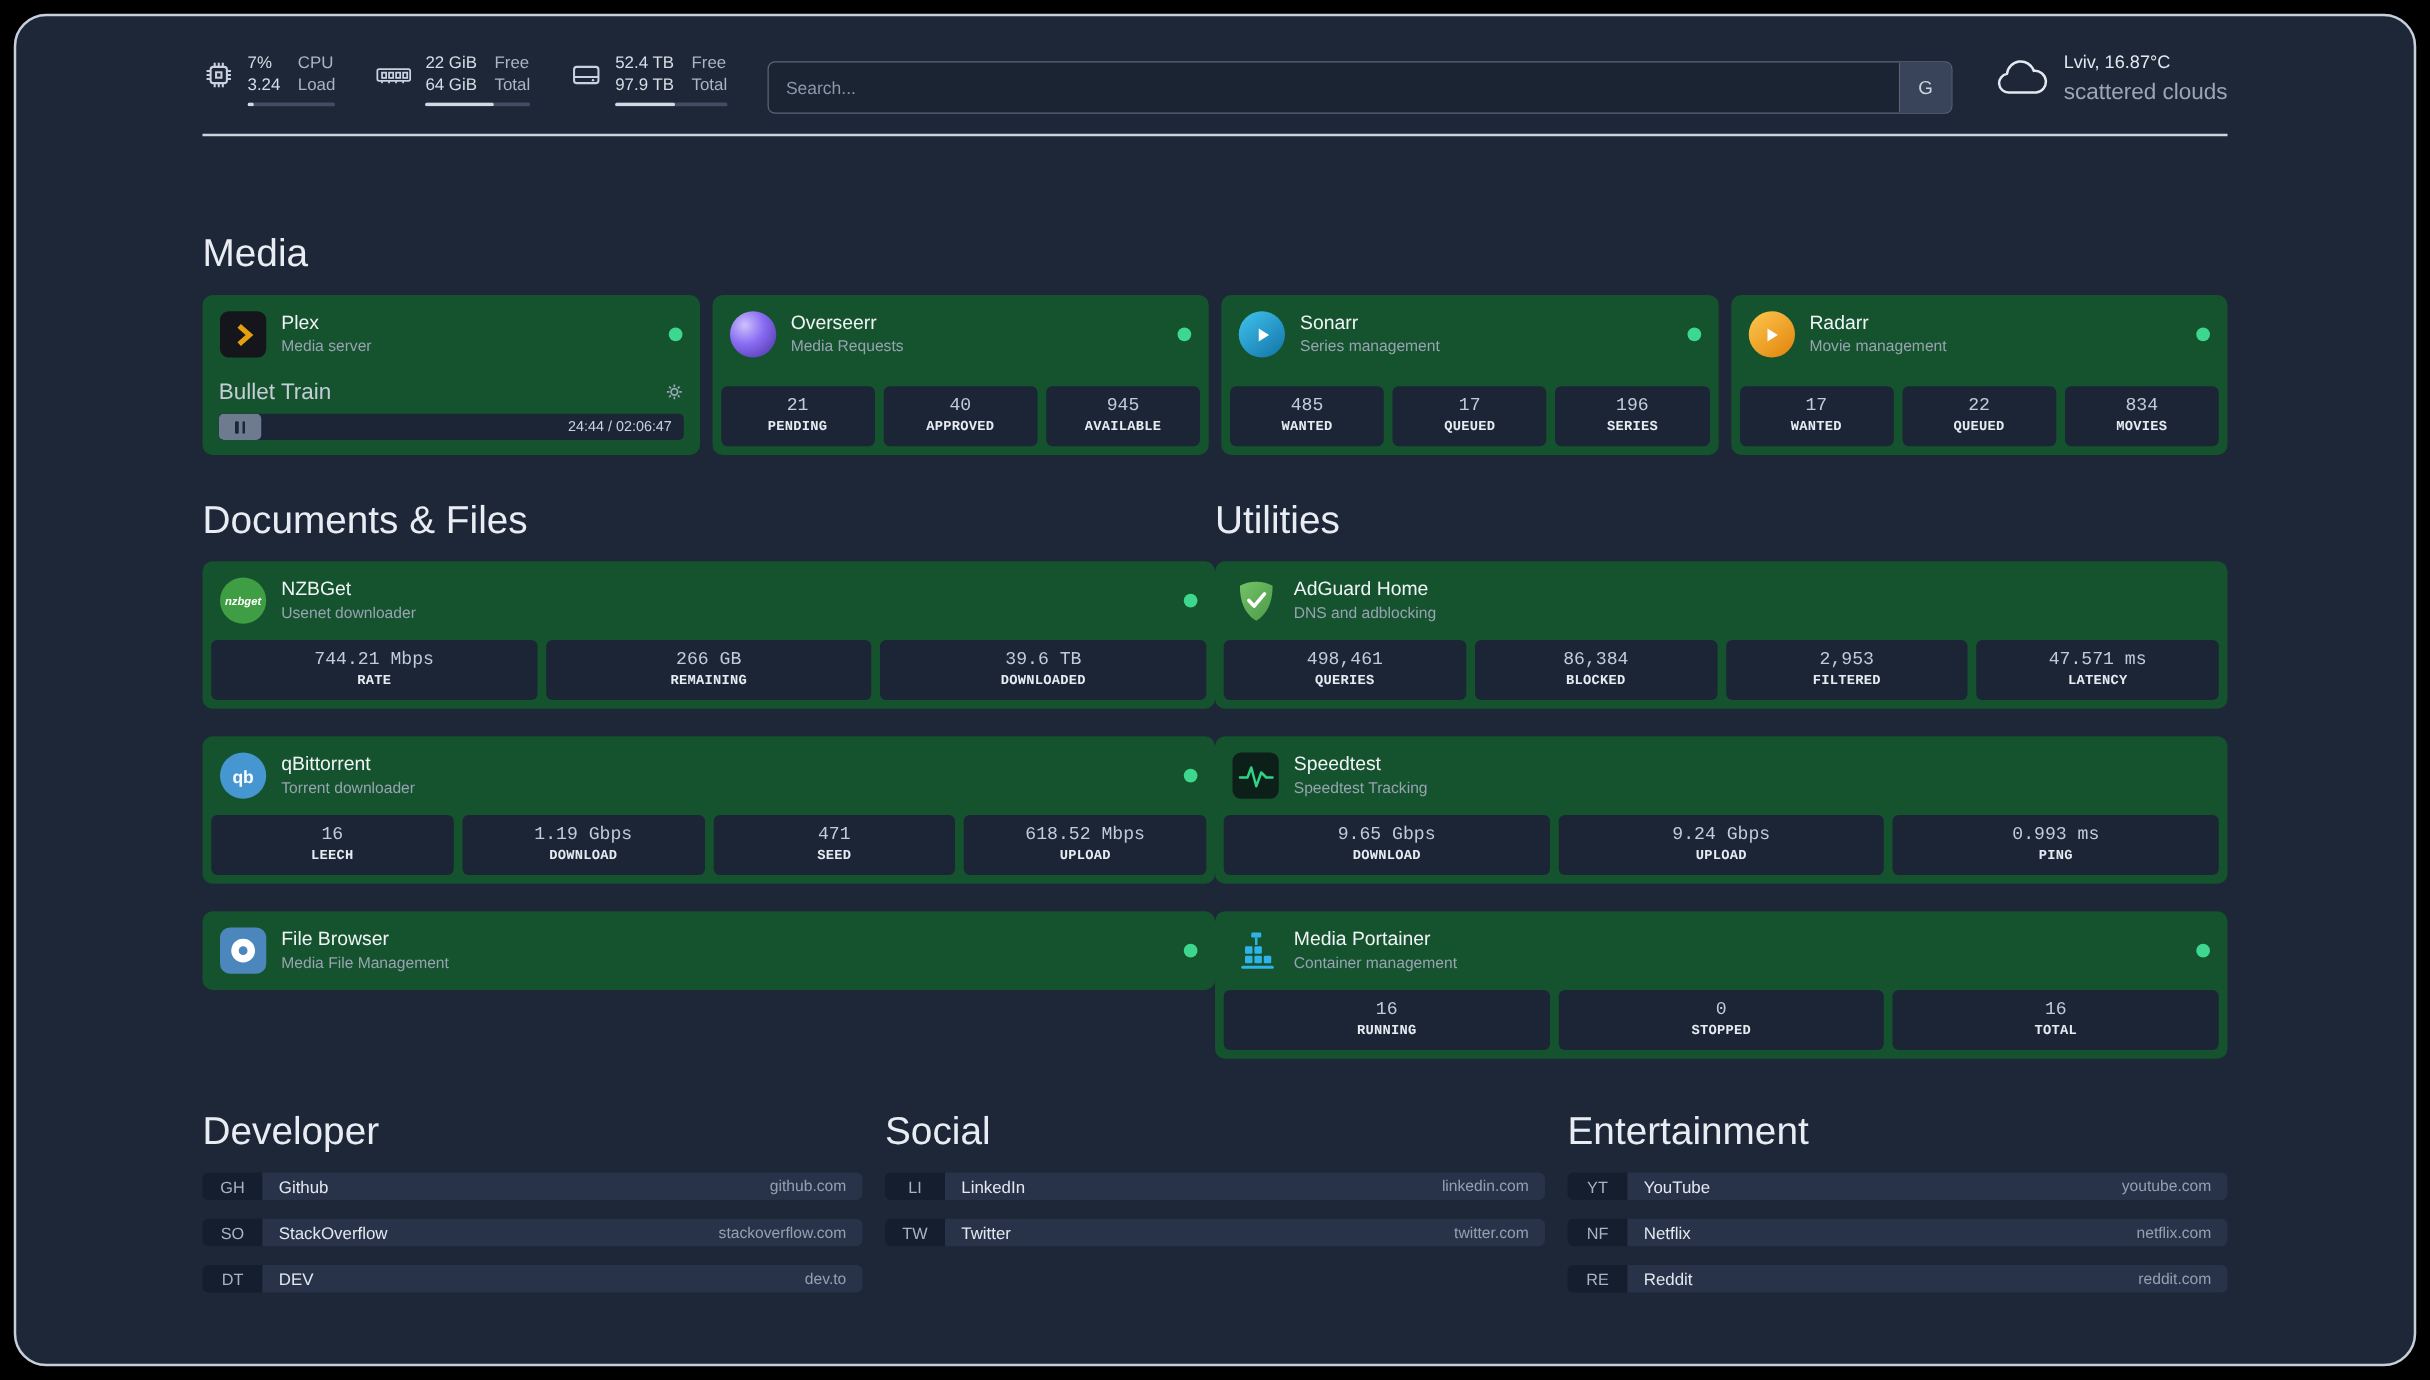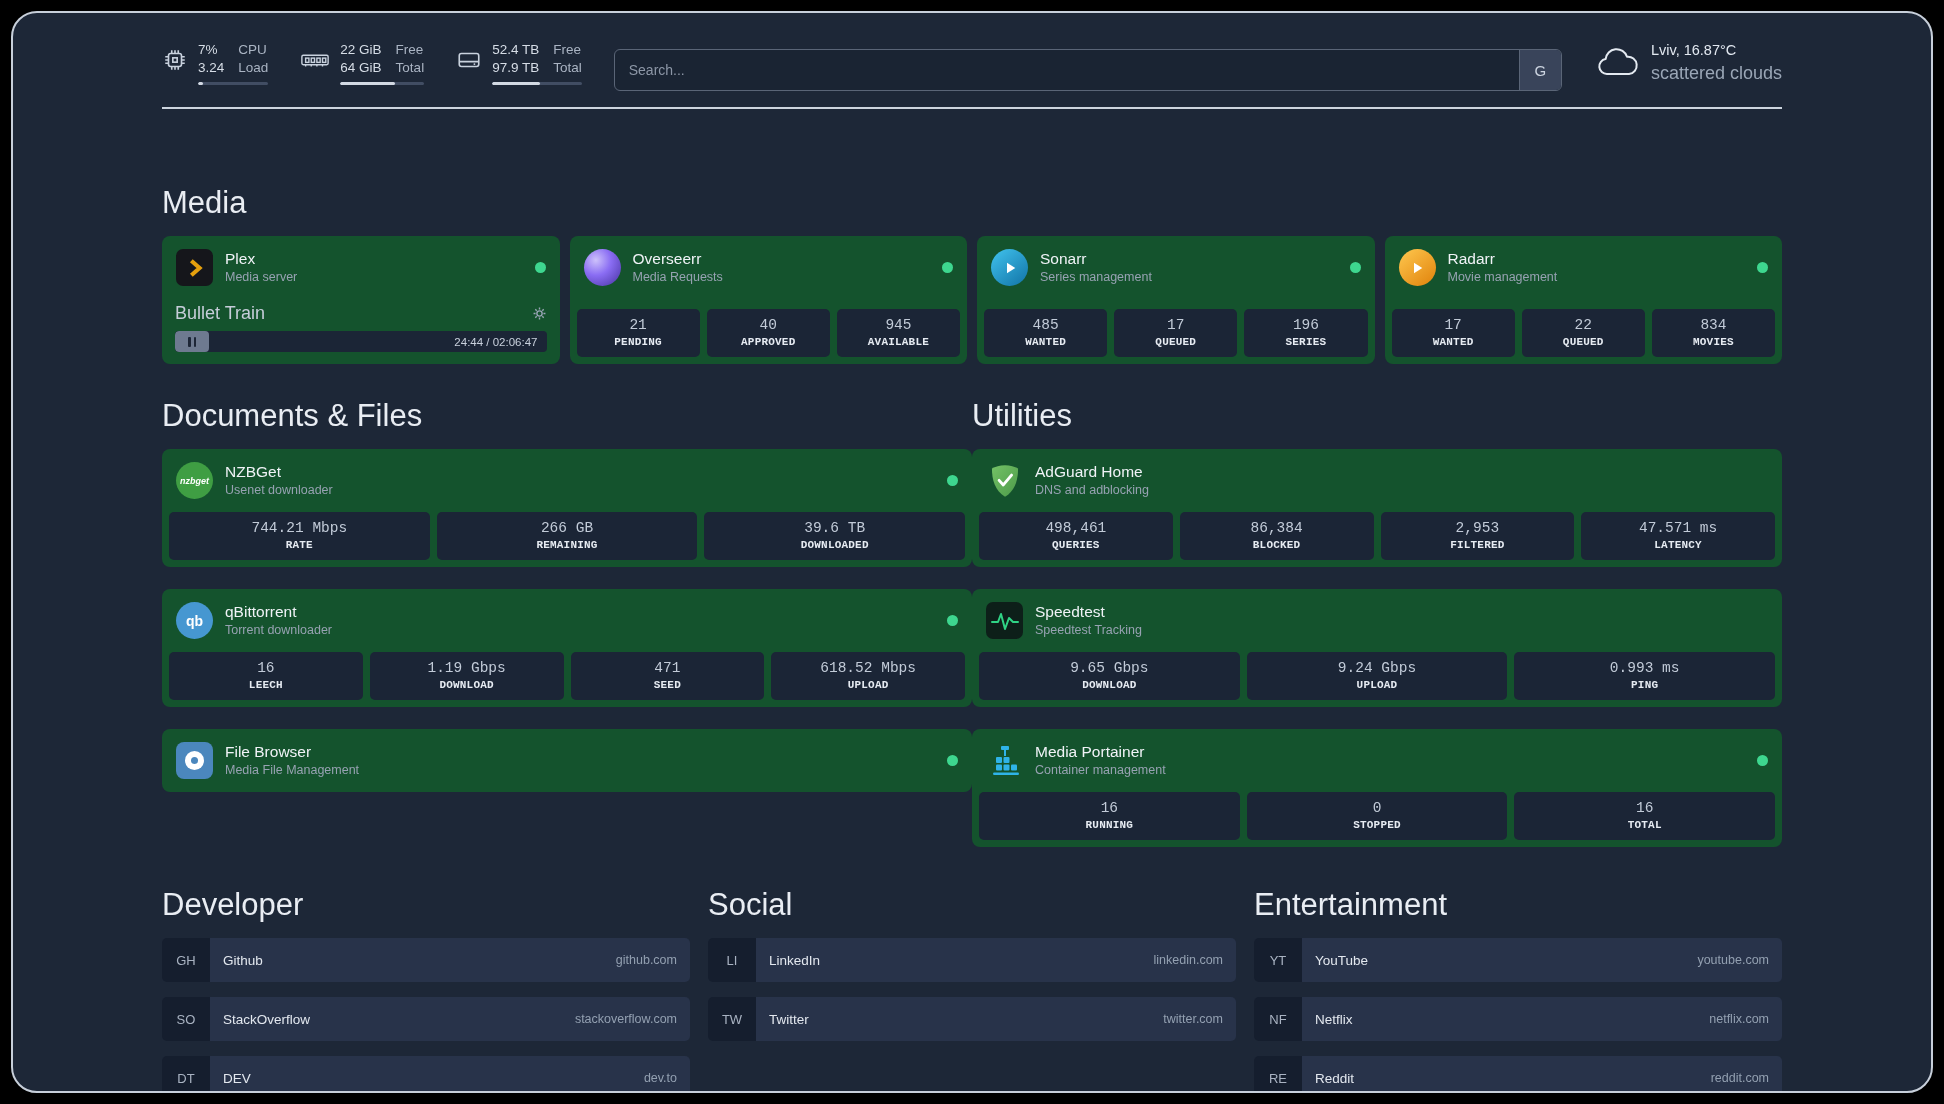--- a/index.html
+++ b/index.html
@@ -78,21 +78,21 @@
   .np-bar { height:21px; background:#1b2536; border-radius:4px; position:relative; display:flex; align-items:center; overflow:hidden; }
   .np-pause { width:34px; height:21px; background:#6e7a90; border-radius:4px; display:flex; align-items:center; justify-content:center; gap:3px; cursor:pointer; }
   .np-pause span { width:2.5px; height:10px; background:#1d2637; border-radius:1px; }
   .np-time { position:absolute; right:9px; font-size:11.5px; color:#c9d1dd; }
 
   .cols { display:grid; grid-template-columns:1fr 1fr; gap:0; margin-top:34px; }
   .col-stack { display:flex; flex-direction:column; gap:22px; }
 
   
   .bookmarks { display:grid; grid-template-columns:repeat(3,1fr); gap:18px; margin-top:40px; }
-  .bm-row { display:flex; height:44px; margin-bottom:15px; cursor:pointer; }
+  .bm-row { display:flex; height:22px; margin-bottom:15px; cursor:pointer; }
   .bm-abbr { width:48px; flex:none; background:#151e2e; border-radius:5px 0 0 5px; color:#a9b3c2; font-size:13px; display:flex; align-items:center; justify-content:center; }
   .bm-body { flex:1; background:#28334a; border-radius:0 5px 5px 0; display:flex; align-items:center; justify-content:space-between; padding:0 13px; }
   .bm-name { font-size:13.5px; color:#e3e8ef; }
   .bm-url { font-size:12.5px; color:#93a0b1; }
 
   
   .i-plex { background:#15161b; border-radius:7px; }
   .i-overseerr { border-radius:50%; background:radial-gradient(circle at 32% 30%, #cdc1fb 0%, #8a6df3 42%, #45309e 100%); }
   .i-sonarr { border-radius:50%; background:linear-gradient(140deg,#41c3ee 0%,#1173a6 100%); }
   .i-radarr { border-radius:50%; background:linear-gradient(140deg,#ffc84f 0%,#e0820b 100%); }

